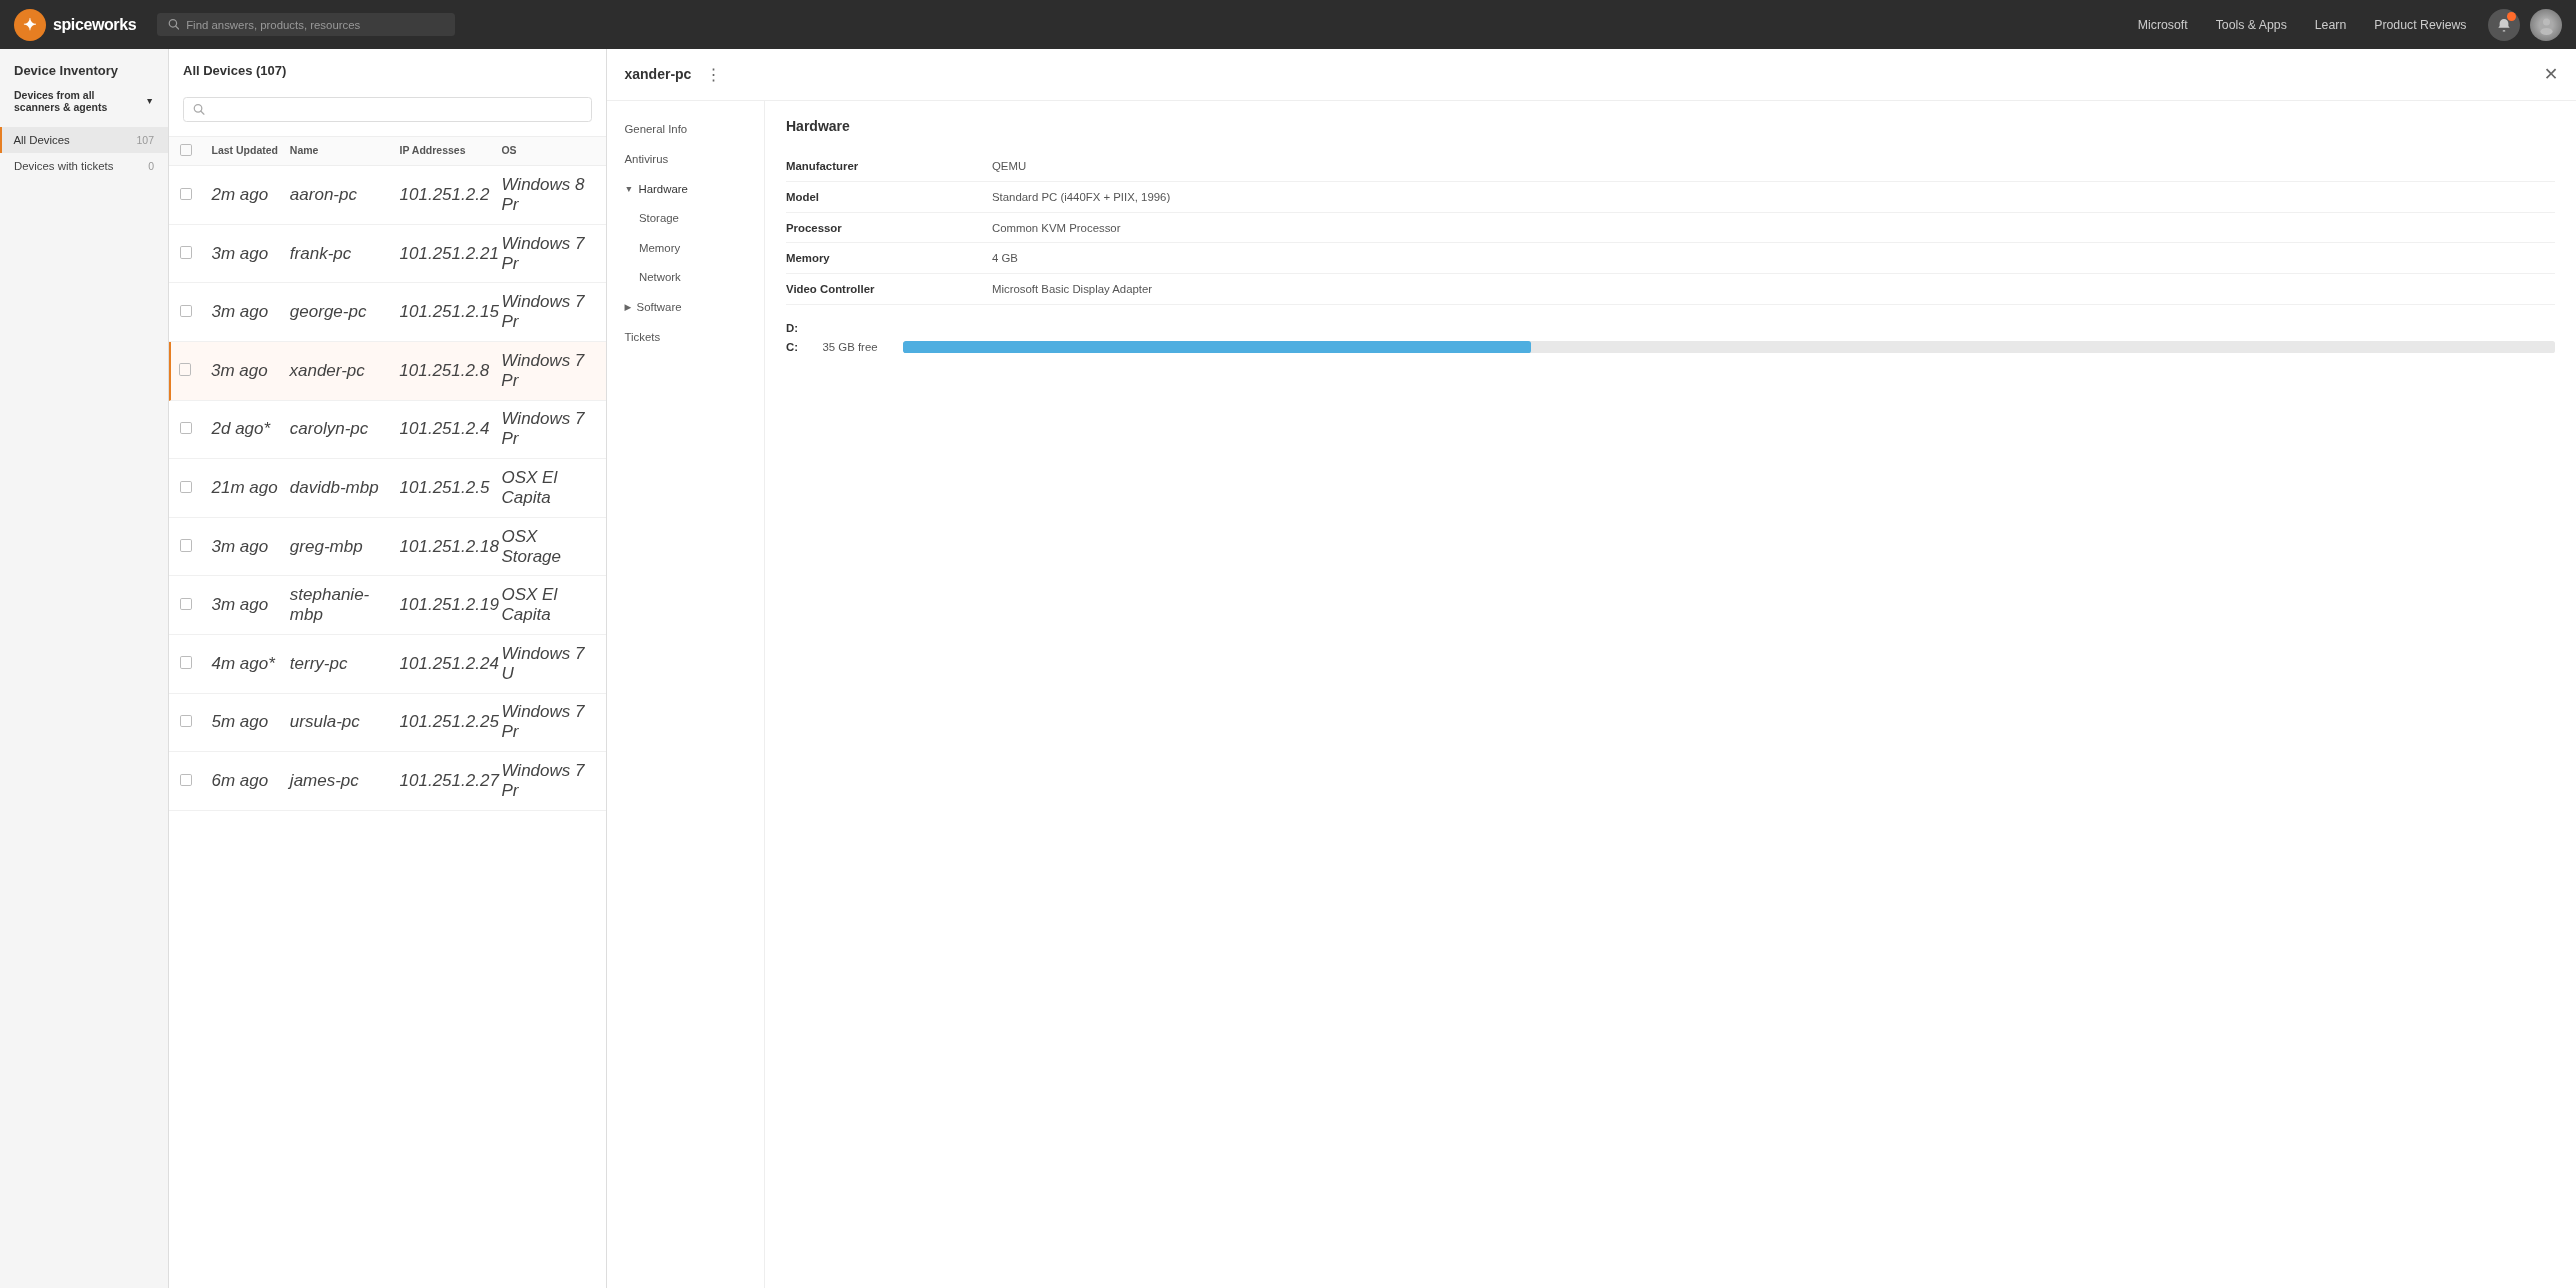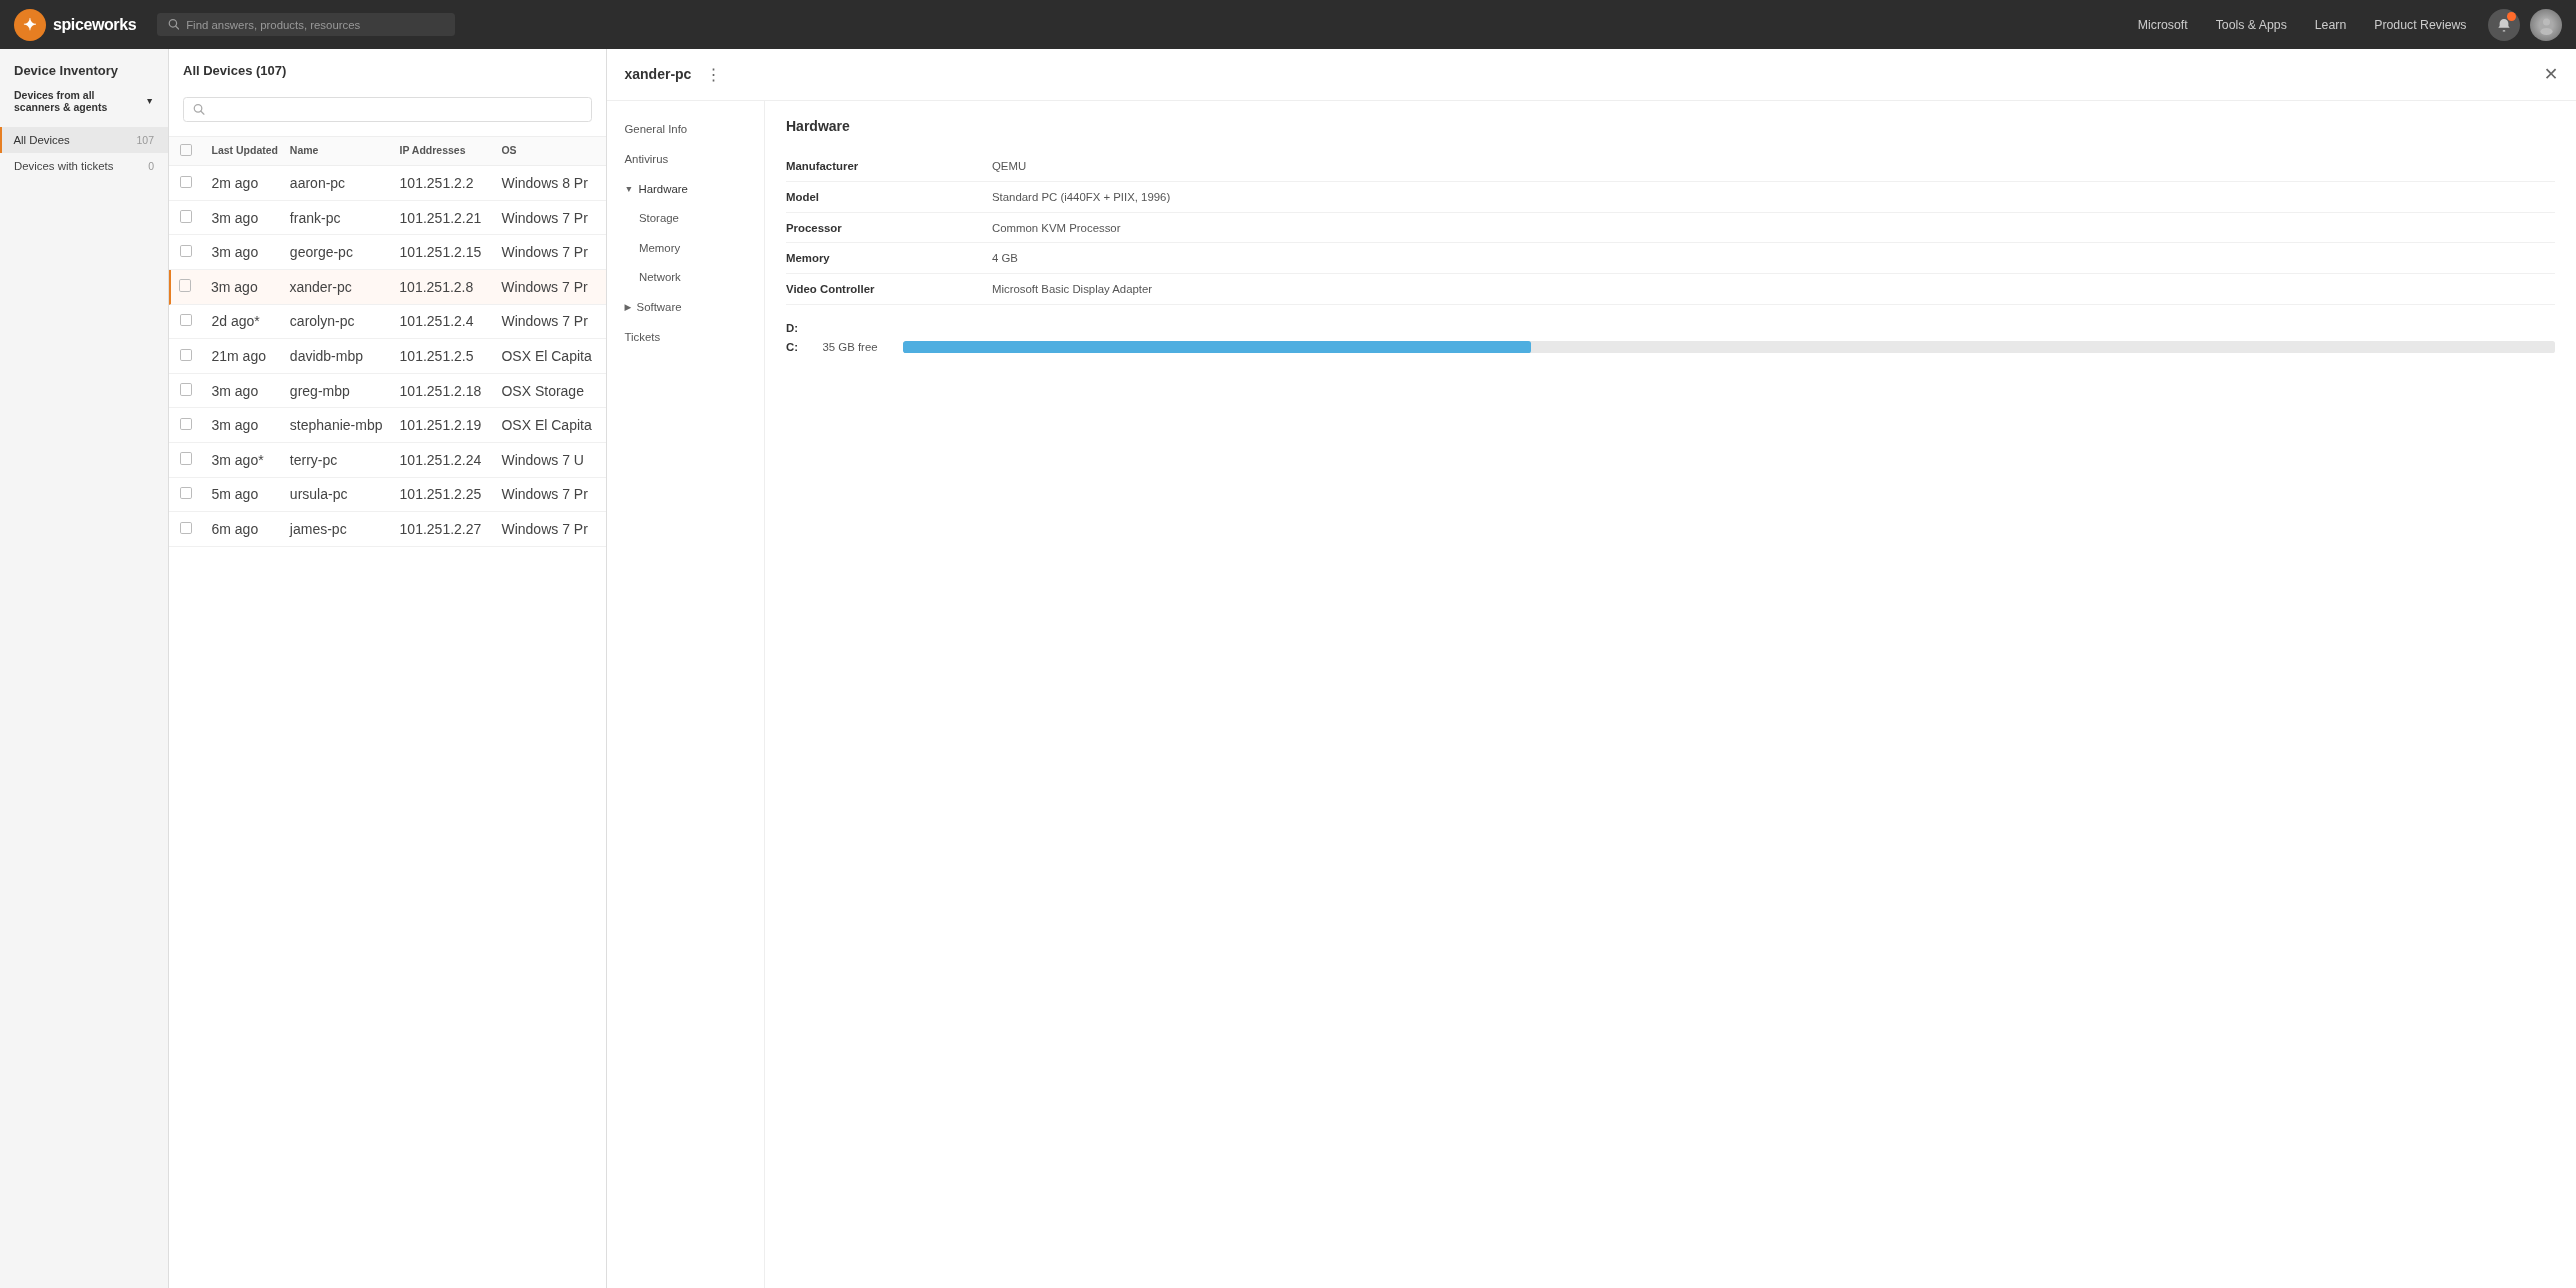--- a/index.html
+++ b/index.html
@@ -72,21 +72,21 @@
     
     .device-table { flex: 1; overflow-y: auto; }
     .table-header {
       display: grid; grid-template-columns: 32px 1fr 1.4fr 1.3fr 1.2fr;
       padding: 7px 10.5px; border-bottom: 0.9px solid #eee; background: #fafafa;
       font-size: 10.5px; font-weight: 600; color: #666; position: sticky; top: 0; z-index: 1;
     }
     .table-row {
       display: grid; grid-template-columns: 32px 1fr 1.4fr 1.3fr 1.2fr;
       padding: 8.8px 10.5px; border-bottom: 0.9px solid #f0f0f0; align-items: center;
-      cursor: pointer; font-size: 14px; color: #444;
+      cursor: pointer; font-size: 17px; color: #444; font-style: italic;
     }
     .table-row.selected { background: #fff8f4; border-left: 2.6px solid #e67e22; padding-left: 8px; }
     .checkbox { width: 12.3px; height: 12.3px; border: 0.9px solid #bbb; border-radius: 1.8px; display: inline-block; }
     .col-header { font-size: 10.5px; font-weight: 700; color: #555; }
 
     
     .detail-panel { flex: 1; display: flex; flex-direction: column; background: #fff; }
 
     
     .detail-header {
@@ -267,21 +267,21 @@
     </div>
           <div class="table-row">
       <div><span class="checkbox"></span></div>
       <div>3m ago</div>
       <div>stephanie-mbp</div>
       <div>101.251.2.19</div>
       <div>OSX El Capita</div>
     </div>
           <div class="table-row">
       <div><span class="checkbox"></span></div>
-      <div>3m ago*</div>
+      <div>4m ago*</div>
       <div>terry-pc</div>
       <div>101.251.2.24</div>
       <div>Windows 7 U</div>
     </div>
           <div class="table-row">
       <div><span class="checkbox"></span></div>
       <div>5m ago</div>
       <div>ursula-pc</div>
       <div>101.251.2.25</div>
       <div>Windows 7 Pr</div>

